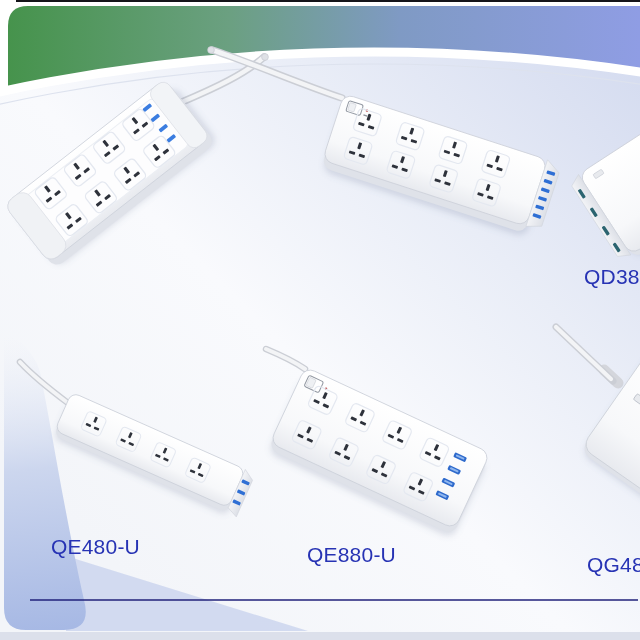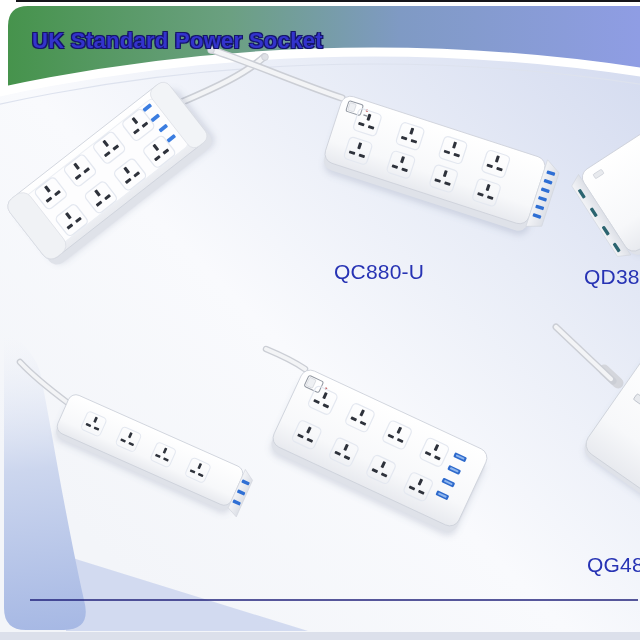--- a/index.html
+++ b/index.html
@@ -217,19 +217,19 @@
       <rect x="-55" y="-62" width="120" height="124" rx="12" fill="url(#stripGrad)" stroke="#ccd0d9" stroke-width="0.8"></rect>
       <rect x="-40" y="-14" width="10" height="7" rx="1.5" fill="#e8eaee" stroke="#b9bec8" stroke-width="0.8"></rect>
     </g>
   </g>
 
   <path d="M30,600 L638,600" stroke="#20207a" stroke-width="1.6"></path>
 
   <rect x="0" y="632" width="640" height="8" fill="#dce0eb"></rect>
 </svg>
 
-<div class="page-title">UK Standard Power Socket</div>
-
-<div class="model-label lbl-qc">QC880-U</div>
+
 <div class="model-label lbl-qd">QD380-U</div>
+<div class="model-label lbl-qe4">QE480-U</div>
+<div class="model-label lbl-qe8">QE880-U</div>
 <div class="model-label lbl-qg">QG480-U</div>
 
 </div>
 
 </body></html>

